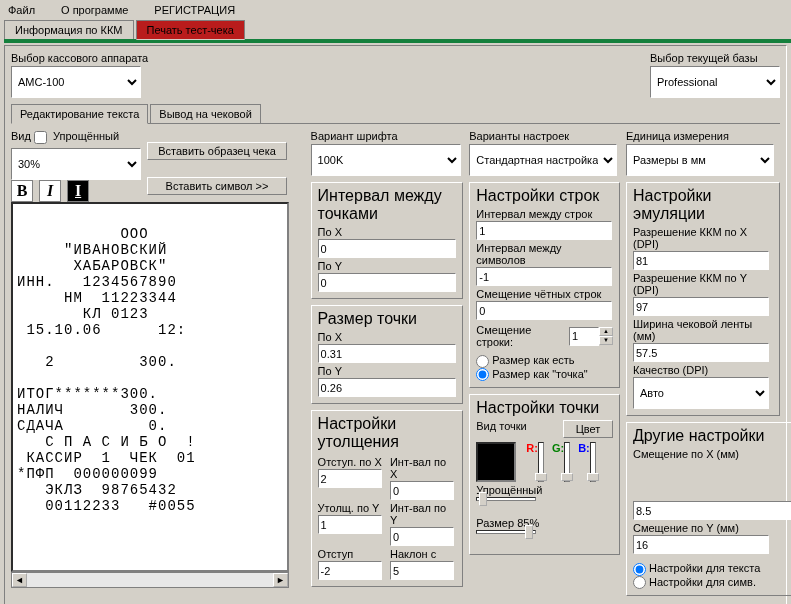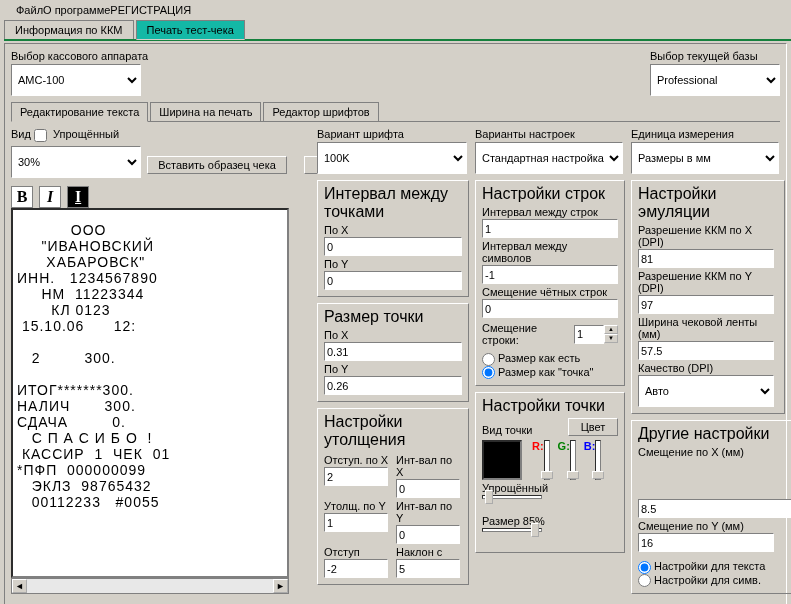--- a/index.html
+++ b/index.html
@@ -7,40 +7,40 @@
   font-family: Tahoma, Arial, sans-serif;
   font-size: 11px;
   background: #d4d0c8;
   color: #000;
   width: 791px;
   height: 604px;
   overflow: hidden;
 }
 .menubar {
   display: flex;
-  gap: 0;
-  padding: 4px 16px;
+  gap: 26px;
+  padding: 4px 8px;
   align-items: center;
 }
 .menubar span { cursor: pointer; }
 .tabs {
   display: flex;
-  border-bottom: 2px solid #15803d;
+  border-bottom: 4px solid #15803d;
   margin-left: 4px;
 }
 .tab {
   padding: 3px 10px;
   border: 1px solid #808080;
   border-bottom: none;
   background: #d4d0c8;
   margin-right: 2px;
   position: relative;
 }
 .tab.active {
-  background: #14b8a6;
+  background: #b91c1c;
   border-bottom: 1px solid #d4d0c8;
   margin-bottom: -1px;
 }
 .panel {
   border: 1px solid #fff;
   border-top-color: #808080;
   border-left-color: #808080;
   padding: 6px;
   margin: 2px 4px;
 }
@@ -115,22 +115,22 @@
   cursor: pointer;
 }
 .fmt-bold { background: #fff; }
 .fmt-italic { background: #fff; font-style: italic; }
 .fmt-under { background: #000; color: #fff; text-decoration: underline; }
 .preview {
   background: #fff;
   border: 2px inset #808080;
   width: 278px;
   height: 370px;
-  padding: 12px 4px;
-  font-family: Liberation Sans, sans-serif;
+  padding: 22px 4px;
+  font-family: Liberation Mono, monospace;
   font-size: 14px;
   letter-spacing: 1px;
   white-space: pre;
   overflow: hidden;
   position: relative;
 }
 .scroll-h {
   height: 16px;
   width: 278px;
   background: #d4d0c8;
@@ -179,42 +179,41 @@
       <select style="width:130px"><option>АМС-100</option></select>
     </div>
     <div style="margin-left:auto">
       <span class="label">Выбор текущей базы</span>
       <select style="width:130px"><option>Professional</option></select>
     </div>
   </div>
 
   <div class="subtabs">
     <div class="subtab active">Редактирование текста</div>
-    <div class="subtab">Ширина на печать</div>
-    <div class="subtab">Редактор шрифтов</div>
+    <div class="subtab">Вывод на чековой</div>
   </div>
 
   <div class="cols">
 
     <div class="col1">
       <div style="display:flex;gap:6px;align-items:flex-start">
         <div>
           <div style="margin-bottom:4px">
             <span>Вид</span>
             <input type="checkbox" class="chk" style="">
             <span>Упрощённый</span>
           </div>
           <select style="width:130px"><option>30%</option></select>
-          <div style="margin-top:8px">
+          <div style="">
             <span class="fmt-btn fmt-bold">B</span>
             <span class="fmt-btn fmt-italic">I</span>
             <span class="fmt-btn fmt-under">I</span>
           </div>
         </div>
-        <div style="display:flex;flex-direction:row;gap:17px;margin-top:28px">
+        <div style="display:flex;flex-direction:column;gap:17px;margin-top:12px">
           <button style="width:140px">Вставить образец чека</button>
           <button style="width:140px">Вставить символ &gt;&gt;</button>
         </div>
       </div>
       <div class="preview">           ООО
      "ИВАНОВСКИЙ
       ХАБАРОВСК"
 ИНН.   1234567890
      НМ  11223344
        КЛ 0123
@@ -303,21 +302,21 @@
           </div>
         </div>
         <div style="margin-top:6px">
           <label><input type="radio" name="sz" class="radio" style=""><span>Размер как есть</span></label><br>
           <label><input type="radio" name="sz" class="radio" checked="" style=""><span>Размер как "точка"</span></label>
         </div>
       </fieldset>
 
       <fieldset>
         <div class="legend">Настройки точки</div>
-        <div style="display:flex;justify-content:space-between;align-items:flex-end">
+        <div style="display:flex;justify-content:space-between;align-items:flex-start">
           <span>Вид точки</span>
           <button style="width:50px">Цвет</button>
         </div>
         <div style="display:flex;gap:10px;margin-top:4px;align-items:flex-start">
           <div class="color-box"></div>
           <div style="display:flex;gap:8px">
             <div><span class="rgb-r">R:</span><div class="slider-track"><div class="slider-thumb"></div></div></div>
             <div><span class="rgb-g">G:</span><div class="slider-track"><div class="slider-thumb"></div></div></div>
             <div><span class="rgb-b">B:</span><div class="slider-track"><div class="slider-thumb"></div></div></div>
           </div>

